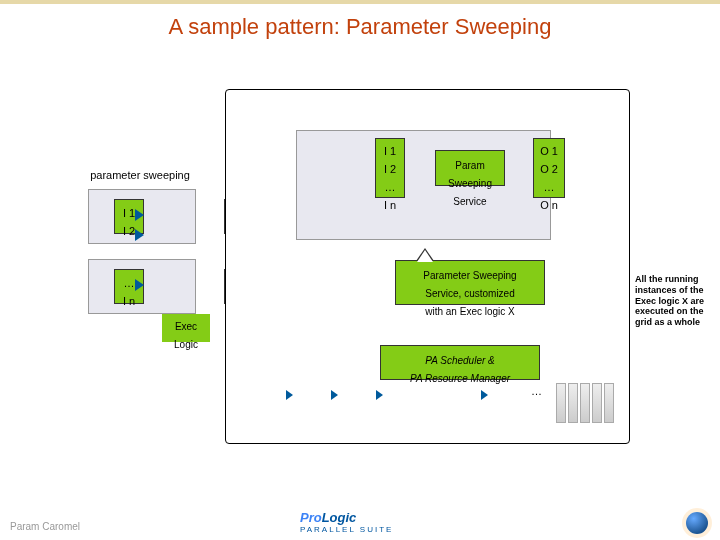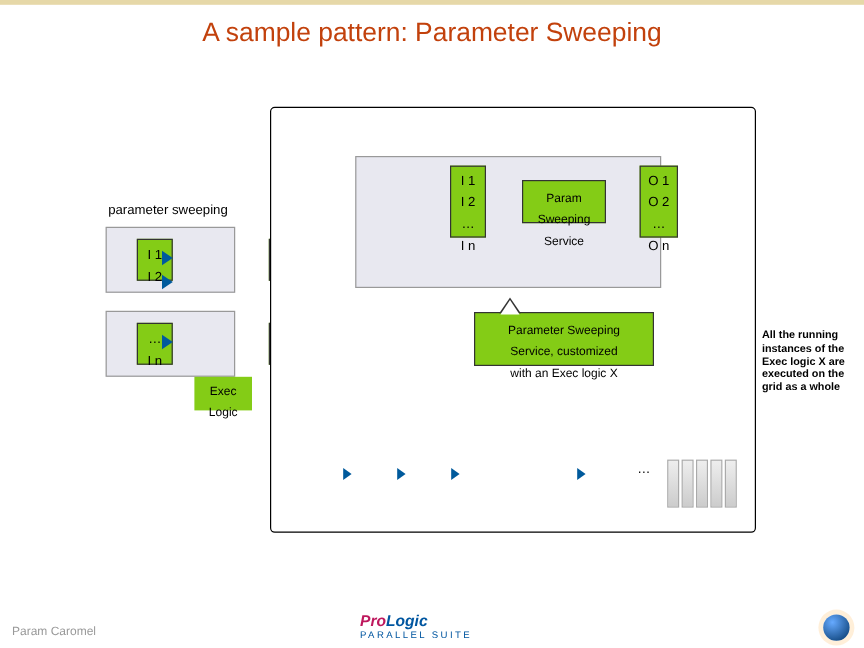--- a/index.html
+++ b/index.html
@@ -114,21 +114,21 @@
     bottom: 8px; left: 10px;
     font-size: 10px; color: #999;
   }
   .logo {
     position: absolute;
     bottom: 6px; left: 300px;
     font-size: 13px;
     font-weight: bold;
     font-style: italic;
   }
-  .logo .pro { color: #be185d; }
+  .logo .pro { color: #3b82f6; }
   .logo .act { color: #0056a0; }
   .logo .sub { display:block; font-size:8px; font-style:normal; color:#0056a0; letter-spacing:2px; font-weight:normal;}
   .globe {
     position: absolute;
     bottom: 6px; right: 12px;
     width: 22px; height: 22px;
     border-radius: 50%;
     background: radial-gradient(circle at 35% 30%, #6af, #036);
     box-shadow: 0 0 0 4px rgba(255,150,0,0.15);
   }
@@ -174,20 +174,22 @@
   <div class="exec-box" style="left:263px; top:48px; width:32px; height:60px; padding-top:2px;"><span class="io-text" style="white-space:pre;">O 1
 O 2</span><br><span class="io-text" style="white-space:pre;">…
 O n</span></div>
 
   <div class="callout-tail-b" style="left:190px; top:158px;"></div>
   <div class="callout-tail" style="left:191px; top:160px;"></div>
   <div class="exec-box" style="left:125px; top:170px; width:150px; height:45px; padding-top:4px;"><span class="small-text" style="white-space:pre;">Parameter Sweeping
 Service, customized
 with an Exec logic X</span></div>
 
+  <div class="exec-box" style="left:110px; top:255px; width:160px; height:35px; padding-top:4px;"><span class="small-text" style="white-space:pre; font-style:italic;">PA Scheduler &amp;
+PA Resource Manager</span></div>
 
   <span class="tri-small" style="position:absolute; left:60px; top:300px;"></span>
   <span class="tri-small" style="position:absolute; left:105px; top:300px;"></span>
   <span class="tri-small" style="position:absolute; left:150px; top:300px;"></span>
   <span class="tri-small" style="position:absolute; left:255px; top:300px;"></span>
   <span class="ellipsis" style="position:absolute; left:305px; top:295px;">…</span>
 
   <div class="servers">
     <div class="server"></div>
     <div class="server"></div>

